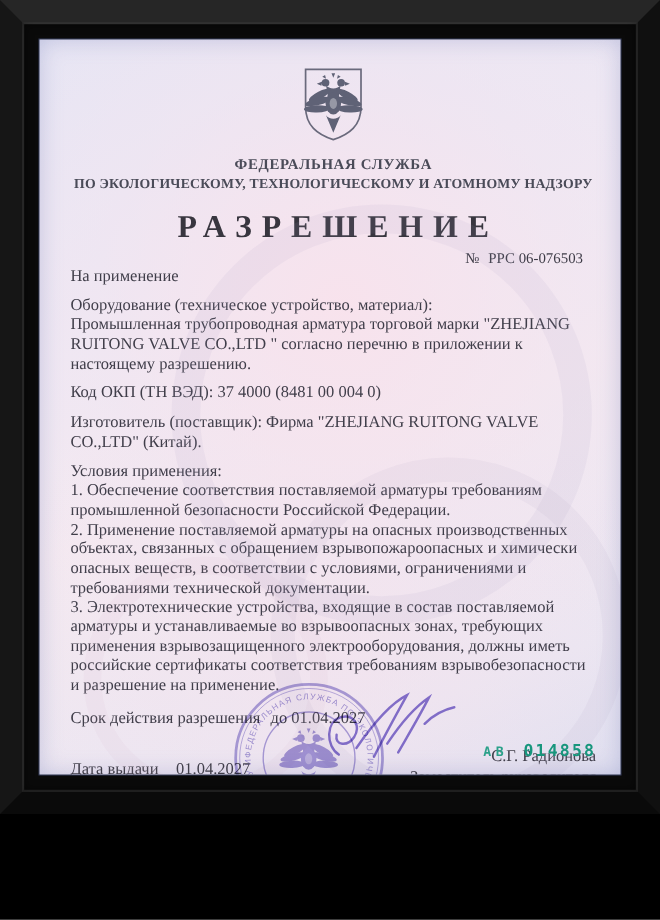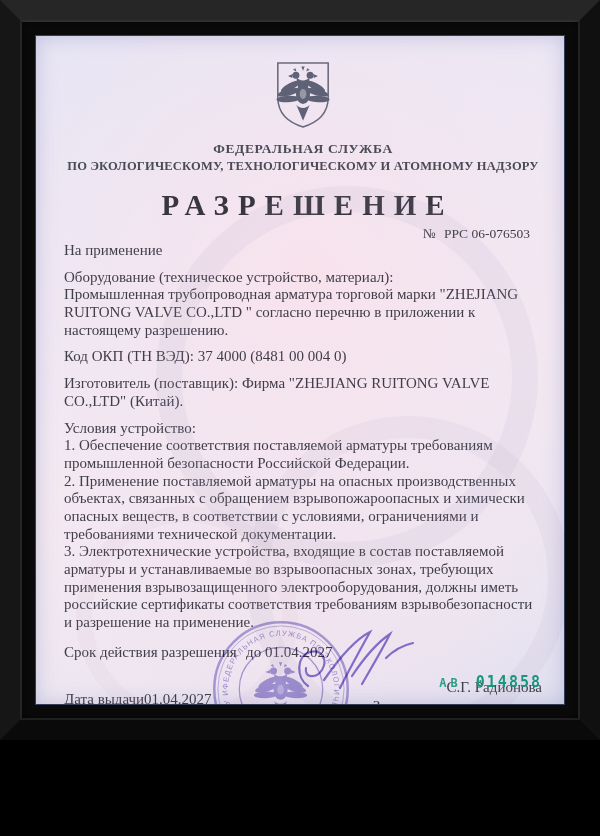--- a/index.html
+++ b/index.html
@@ -45,21 +45,21 @@
   .doc-number{text-align:right;font-size:13.5px;color:#3d3b46;margin:4px 12px 0 0;}
   .doc-number .no{margin-right:8px;}
   .content{font-size:15px;line-height:1.18;}
   .content p{margin:0 0 9px 0;}
   .content .tight{margin:0;}
   .mt-app{margin-top:13px;}
   .validity-row{display:flex;margin-top:12px;font-size:15px;}
   .validity-row .vlabel{width:182px;}
   .bottom-row{display:flex;justify-content:space-between;margin-top:17px;font-size:15px;}
   .date-line{margin-top:13px;display:flex;}
-  .date-line .dlabel{}
+  .date-line .dlabel{margin-right:16px;}
   .signer{text-align:right;line-height:1.25;}
   .serial{position:absolute;right:22px;bottom:13px;font-family:"DejaVu Sans Mono",monospace;
     font-weight:bold;color:#18967d;font-size:15px;letter-spacing:2px;}
   .serial .pfx{font-size:12px;margin-right:14px;letter-spacing:4px;color:#2ba18a;text-align:right;}
   .stamp-svg{position:absolute;left:172px;top:580px;mix-blend-mode:multiply;opacity:.85;}
   .sig-svg{position:absolute;left:258px;top:592px;mix-blend-mode:multiply;}
 </style>
 </head>
 <body>
 
@@ -109,21 +109,21 @@
     <div class="doc-number">
       <span class="no">№</span><span>РРС 06-076503</span>
     </div>
 
     <div class="content">
       <p class="mt-app">На применение</p>
       <p class="tight">Оборудование (техническое устройство, материал):</p>
       <p>Промышленная трубопроводная арматура торговой марки "ZHEJIANG RUITONG VALVE CO.,LTD " согласно перечню в приложении к настоящему разрешению.</p>
       <p>Код ОКП (ТН ВЭД): 37 4000 (8481 00 004 0)</p>
       <p>Изготовитель (поставщик): Фирма  "ZHEJIANG RUITONG VALVE CO.,LTD" (Китай).</p>
-      <p class="tight">Условия устройство:</p>
+      <p class="tight">Условия применения:</p>
       <p class="tight">1. Обеспечение соответствия поставляемой арматуры требованиям промышленной безопасности Российской Федерации.</p>
       <p class="tight">2. Применение поставляемой арматуры на опасных производственных объектах, связанных с обращением взрывопожароопасных и химически опасных веществ, в соответствии с условиями, ограничениями и требованиями технической документации.</p>
       <p class="tight">3. Электротехнические устройства, входящие в состав поставляемой арматуры и устанавливаемые во взрывоопасных зонах, требующих применения взрывозащищенного электрооборудования, должны иметь российские сертификаты соответствия требованиям взрывобезопасности и разрешение на применение.</p>
 
       <div class="validity-row">
         <span class="vlabel">Срок действия разрешения</span>
         <span>до 01.04.2027</span>
       </div>
 
       <div class="bottom-row">

